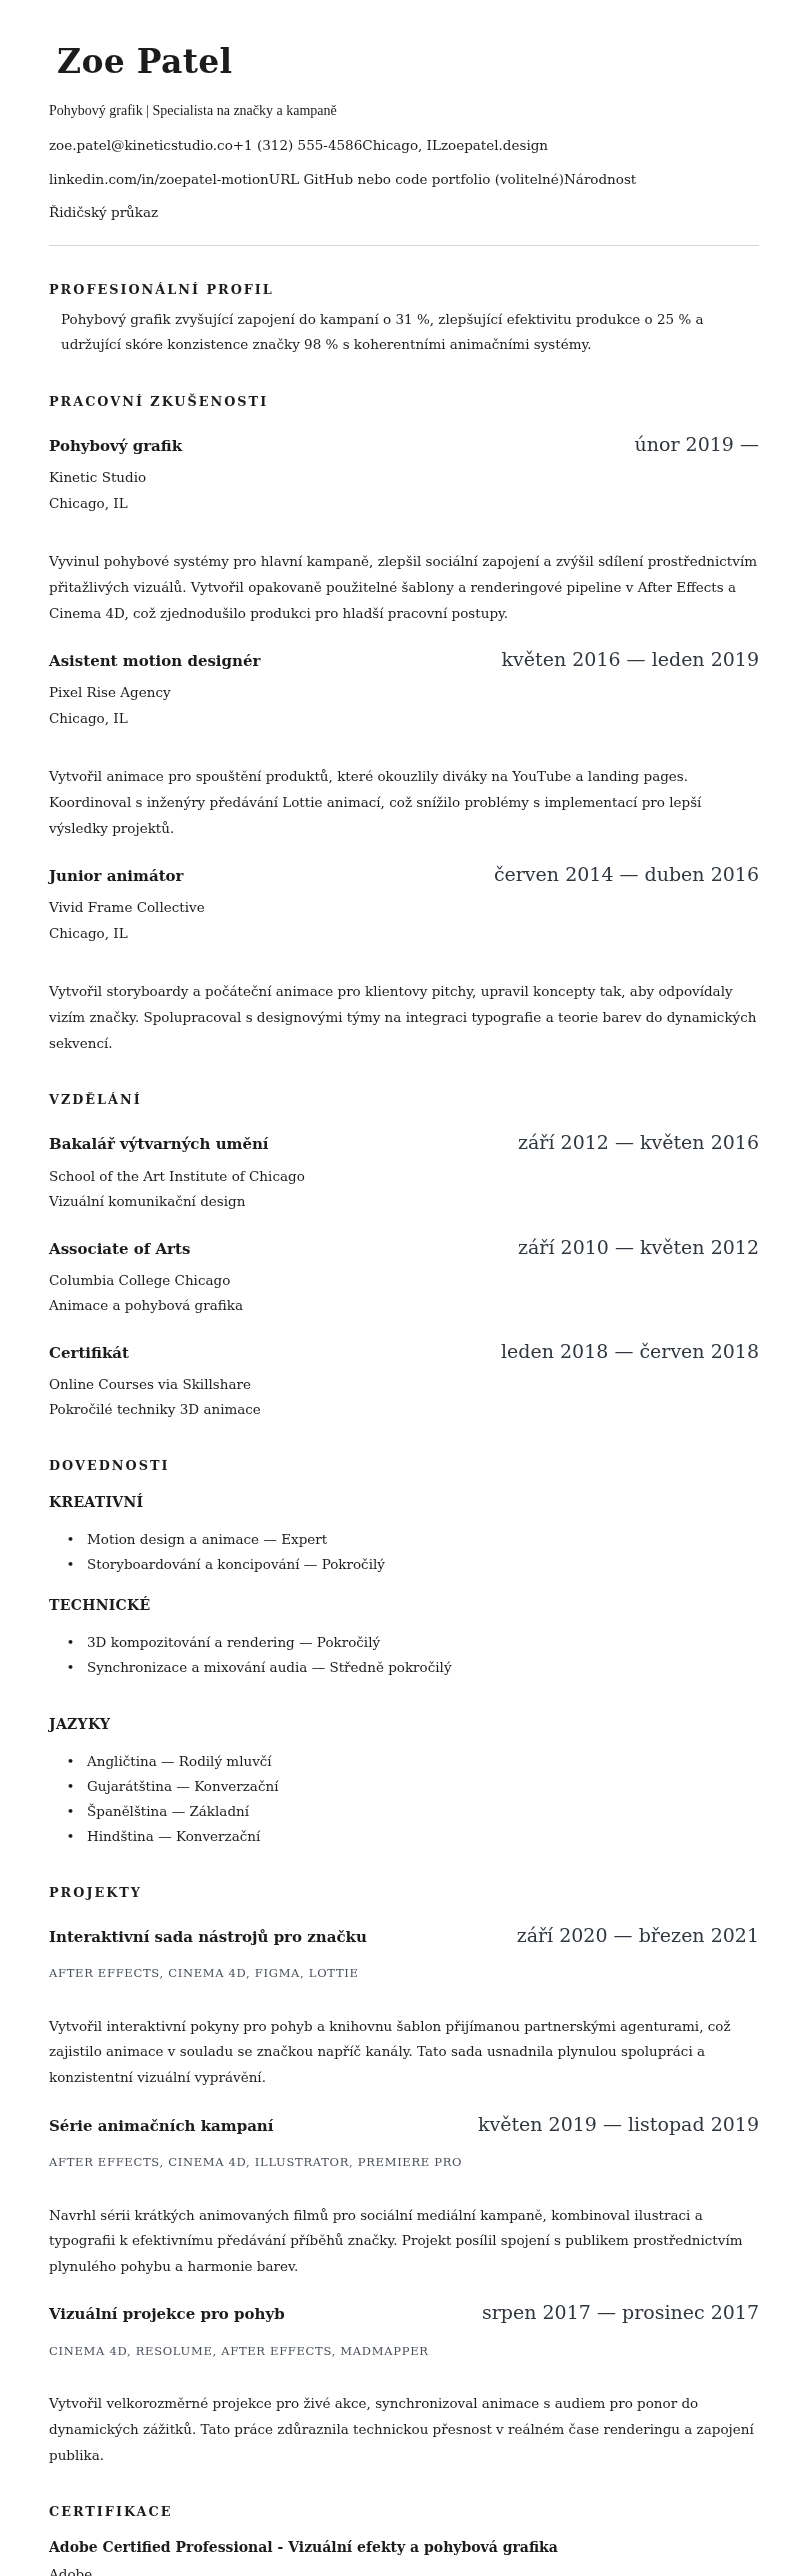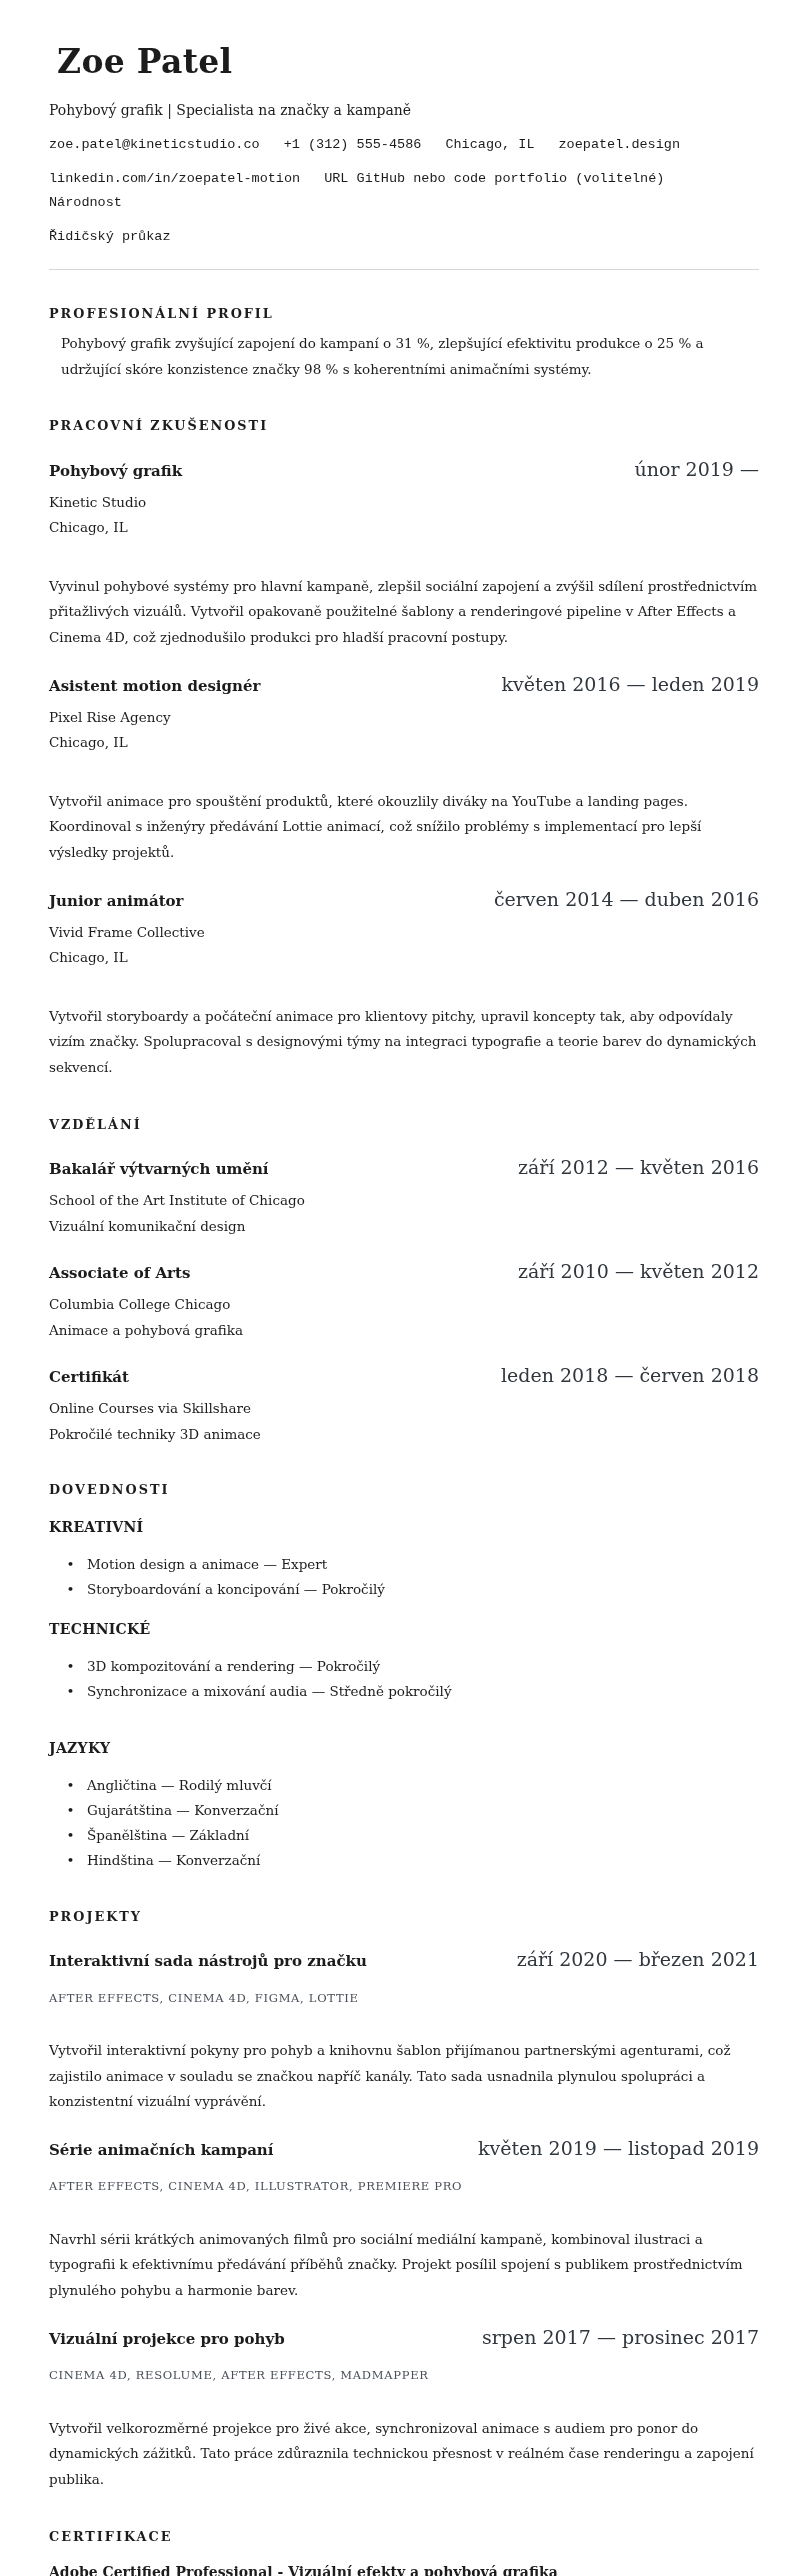--- a/index.html
+++ b/index.html
@@ -8,23 +8,23 @@
     min-height:2576px;
     box-sizing:border-box;
     padding:35px 49px 47px 49px;
     font-family:"DejaVu Serif","Liberation Serif",serif;
     color:#1c1c1c;
     background:#ffffff;
   }
 
   
   .name { font-size:33px; line-height:1.15; font-weight:700; margin:8px; letter-spacing:0.3px; }
-  .subtitle { font-size:14px; line-height:1.5; margin-top:19px; }
+  .subtitle { font-size:14px; line-height:1.5; margin-top:19px;font-family:Liberation Serif, serif; }
   .contact { margin-top:12px; font-size:13.5px; }
-  .contact-line { display:flex; flex-wrap:wrap; column-gap:24px; line-height:1.8; margin-top:9.4px;font-family:Liberation Mono, monospace; }
+  .contact-line { display:flex; flex-wrap:wrap; line-height:1.8; margin-top:9.4px; }
   .contact-line:first-child { margin-top:0; }
   .rule { border:0; border-top:1.3px solid #d6d6d6; margin:20px 0 0 0; }
 
   
   .sec-heading {
     font-size:12.8px; font-weight:700; letter-spacing:2px;
     line-height:1.5; margin:34px 0 0 0;
   }
   .summary { font-size:13.5px; line-height:1.9; margin:8px 0 0 12px; }
 

